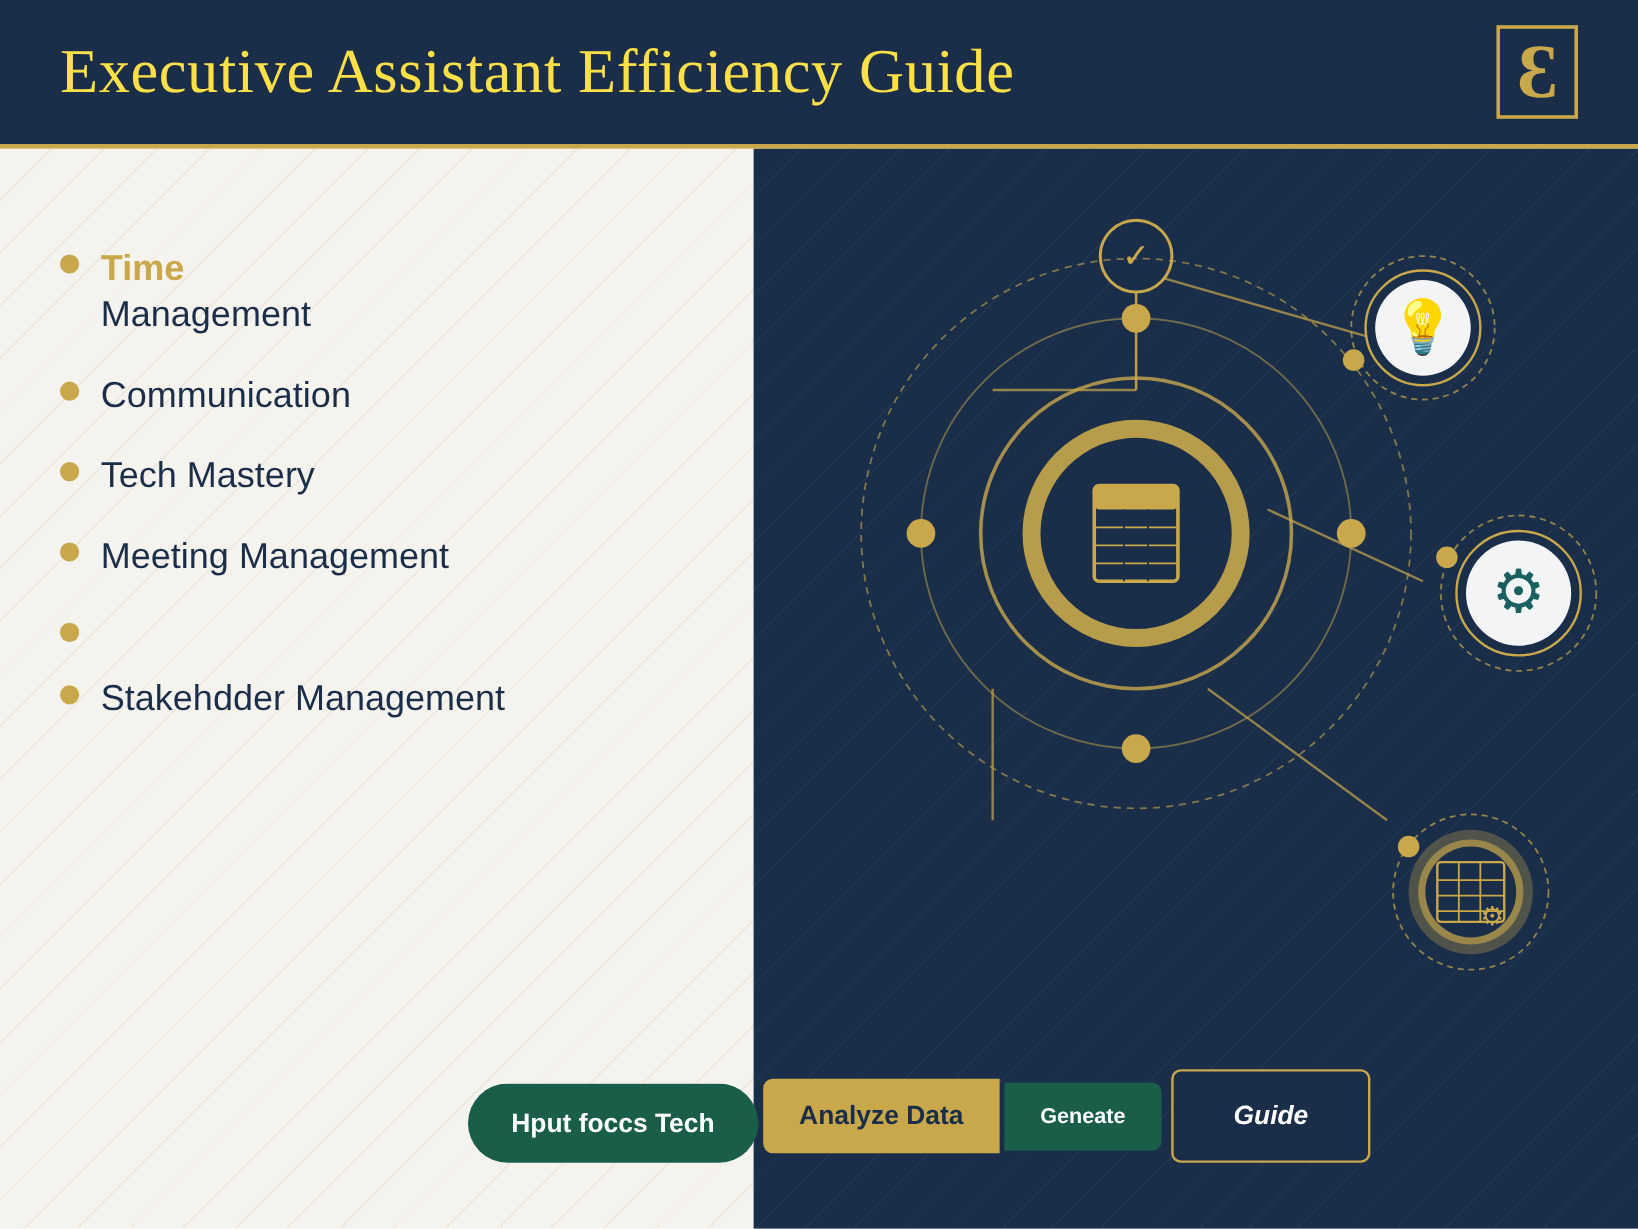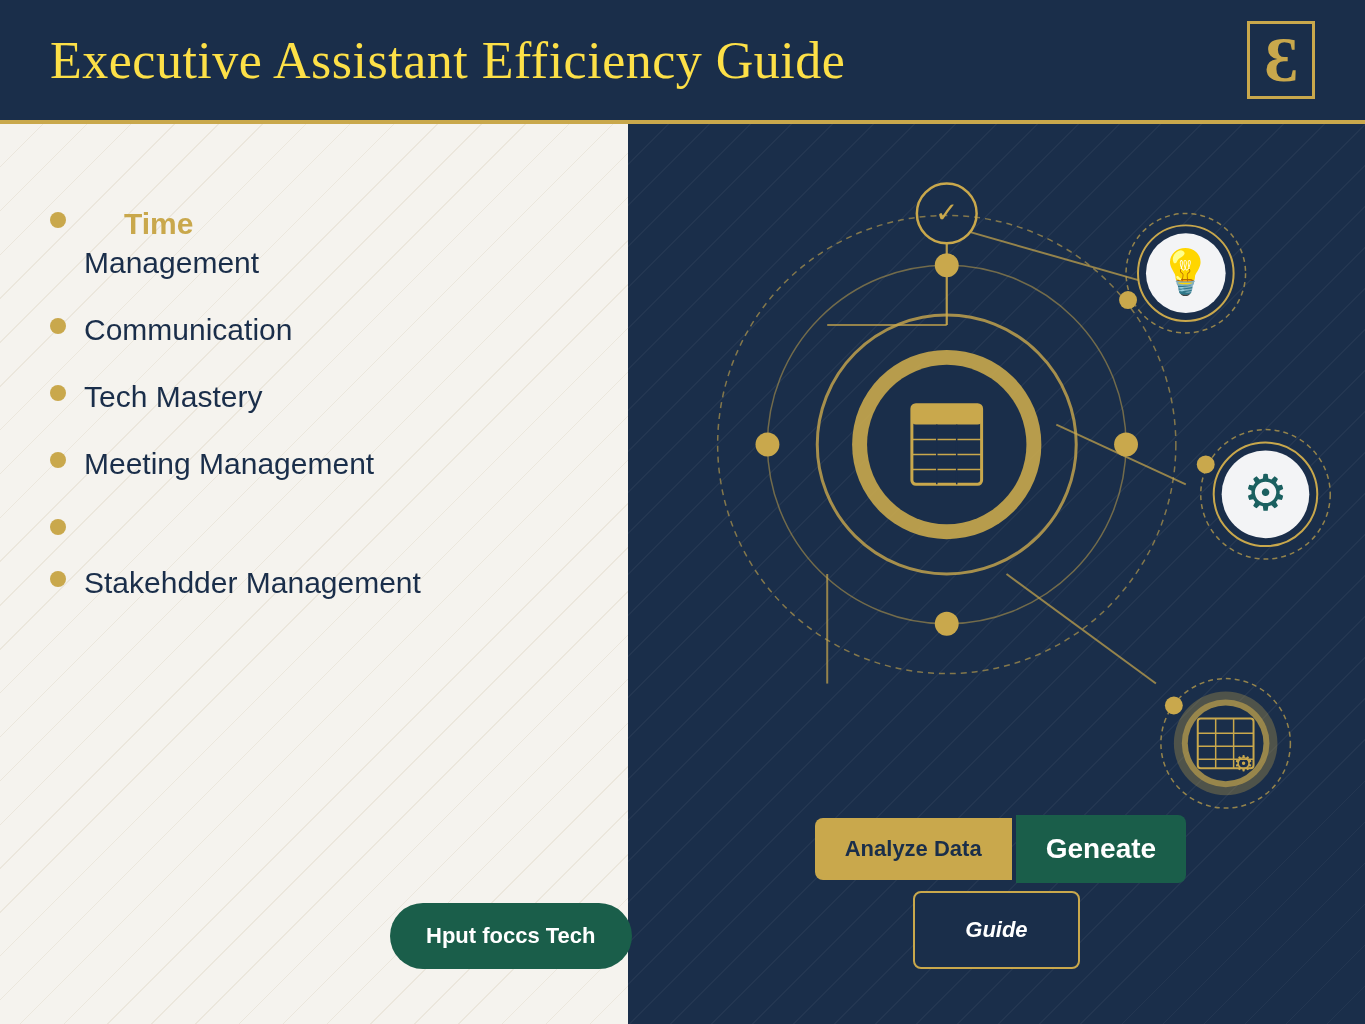--- a/index.html
+++ b/index.html
@@ -97,21 +97,20 @@
     }
     .bullet-list li.active .dot {
       background: #c9a84c;
     }
     .bullet-list li .item-text {
       line-height: 1.3;
     }
     .bullet-list li .item-text .highlight {
       color: #c9a84c;
       font-weight: bold;
-      margin-left: 40px;
     }
 
     
     .right-panel {
       width: 54%;
       background: #1a2e4a;
       position: relative;
       overflow: hidden;
     }
 
@@ -276,24 +275,24 @@
       <line x1="572" y1="636" x2="628" y2="636" stroke="#c9a84c" stroke-width="1.5"></line>
       <line x1="590" y1="595" x2="590" y2="645" stroke="#c9a84c" stroke-width="1.5"></line>
       <line x1="608" y1="595" x2="608" y2="645" stroke="#c9a84c" stroke-width="1.5"></line>
 
       <text x="618" y="648" text-anchor="middle" font-size="22" fill="#c9a84c">⚙</text>
 
       <circle cx="548" cy="582" r="9" fill="#c9a84c"></circle>
 
     </svg>
 
-    <div style="position:absolute; bottom: 55px; left: 0; right: 0; z-index:10; display:flex; flex-direction:column; align-items:center; gap:8px;">
+    <div style="position:absolute; bottom: 55px; left: 0; right: 0; z-index:10; display:flex; flex-direction:row; align-items:center; gap:8px;">
       <div style="display:flex; align-items:center; gap:4px;">
         <button class="btn-analyze" style="background:#c9a84c; color:#1a2e4a; border:none; padding:18px 30px; font-size:22px; font-weight:bold; cursor:pointer; font-family:Arial,sans-serif; border-radius:8px 0 0 8px;">Analyze  Data</button>
-        <button class="btn-generate" style="background:#1a5e4a; color:#fff; border:none; padding:18px 30px; font-size:28px; font-weight:bold; cursor:pointer; font-family:Arial,sans-serif; border-radius:0 8px 8px 0;">Geneate</button>
+        <button class="btn-generate" style="background:#1a5e4a; color:#fff; border:none; padding:18px 30px; font-size:18px; font-weight:bold; cursor:pointer; font-family:Arial,sans-serif; border-radius:0 8px 8px 0;">Geneate</button>
       </div>
       <button style="background:#1a2e4a; color:#fff; border:2px solid #c9a84c; padding:24px 50px; font-size:22px; font-weight:bold; cursor:pointer; font-family:Arial,sans-serif; border-radius:8px;font-style:italic;">Guide</button>
     </div>
 
   </div>
 
 </div>
 
 <div style="position:fixed; bottom: 55px; left: 390px; z-index:20;">
   <button style="background:#1a5e4a; color:#fff; border:none; padding:20px 36px; font-size:22px; font-weight:bold; cursor:pointer; font-family:Arial,sans-serif; border-radius:40px;">Ηput foccs Tech</button>

